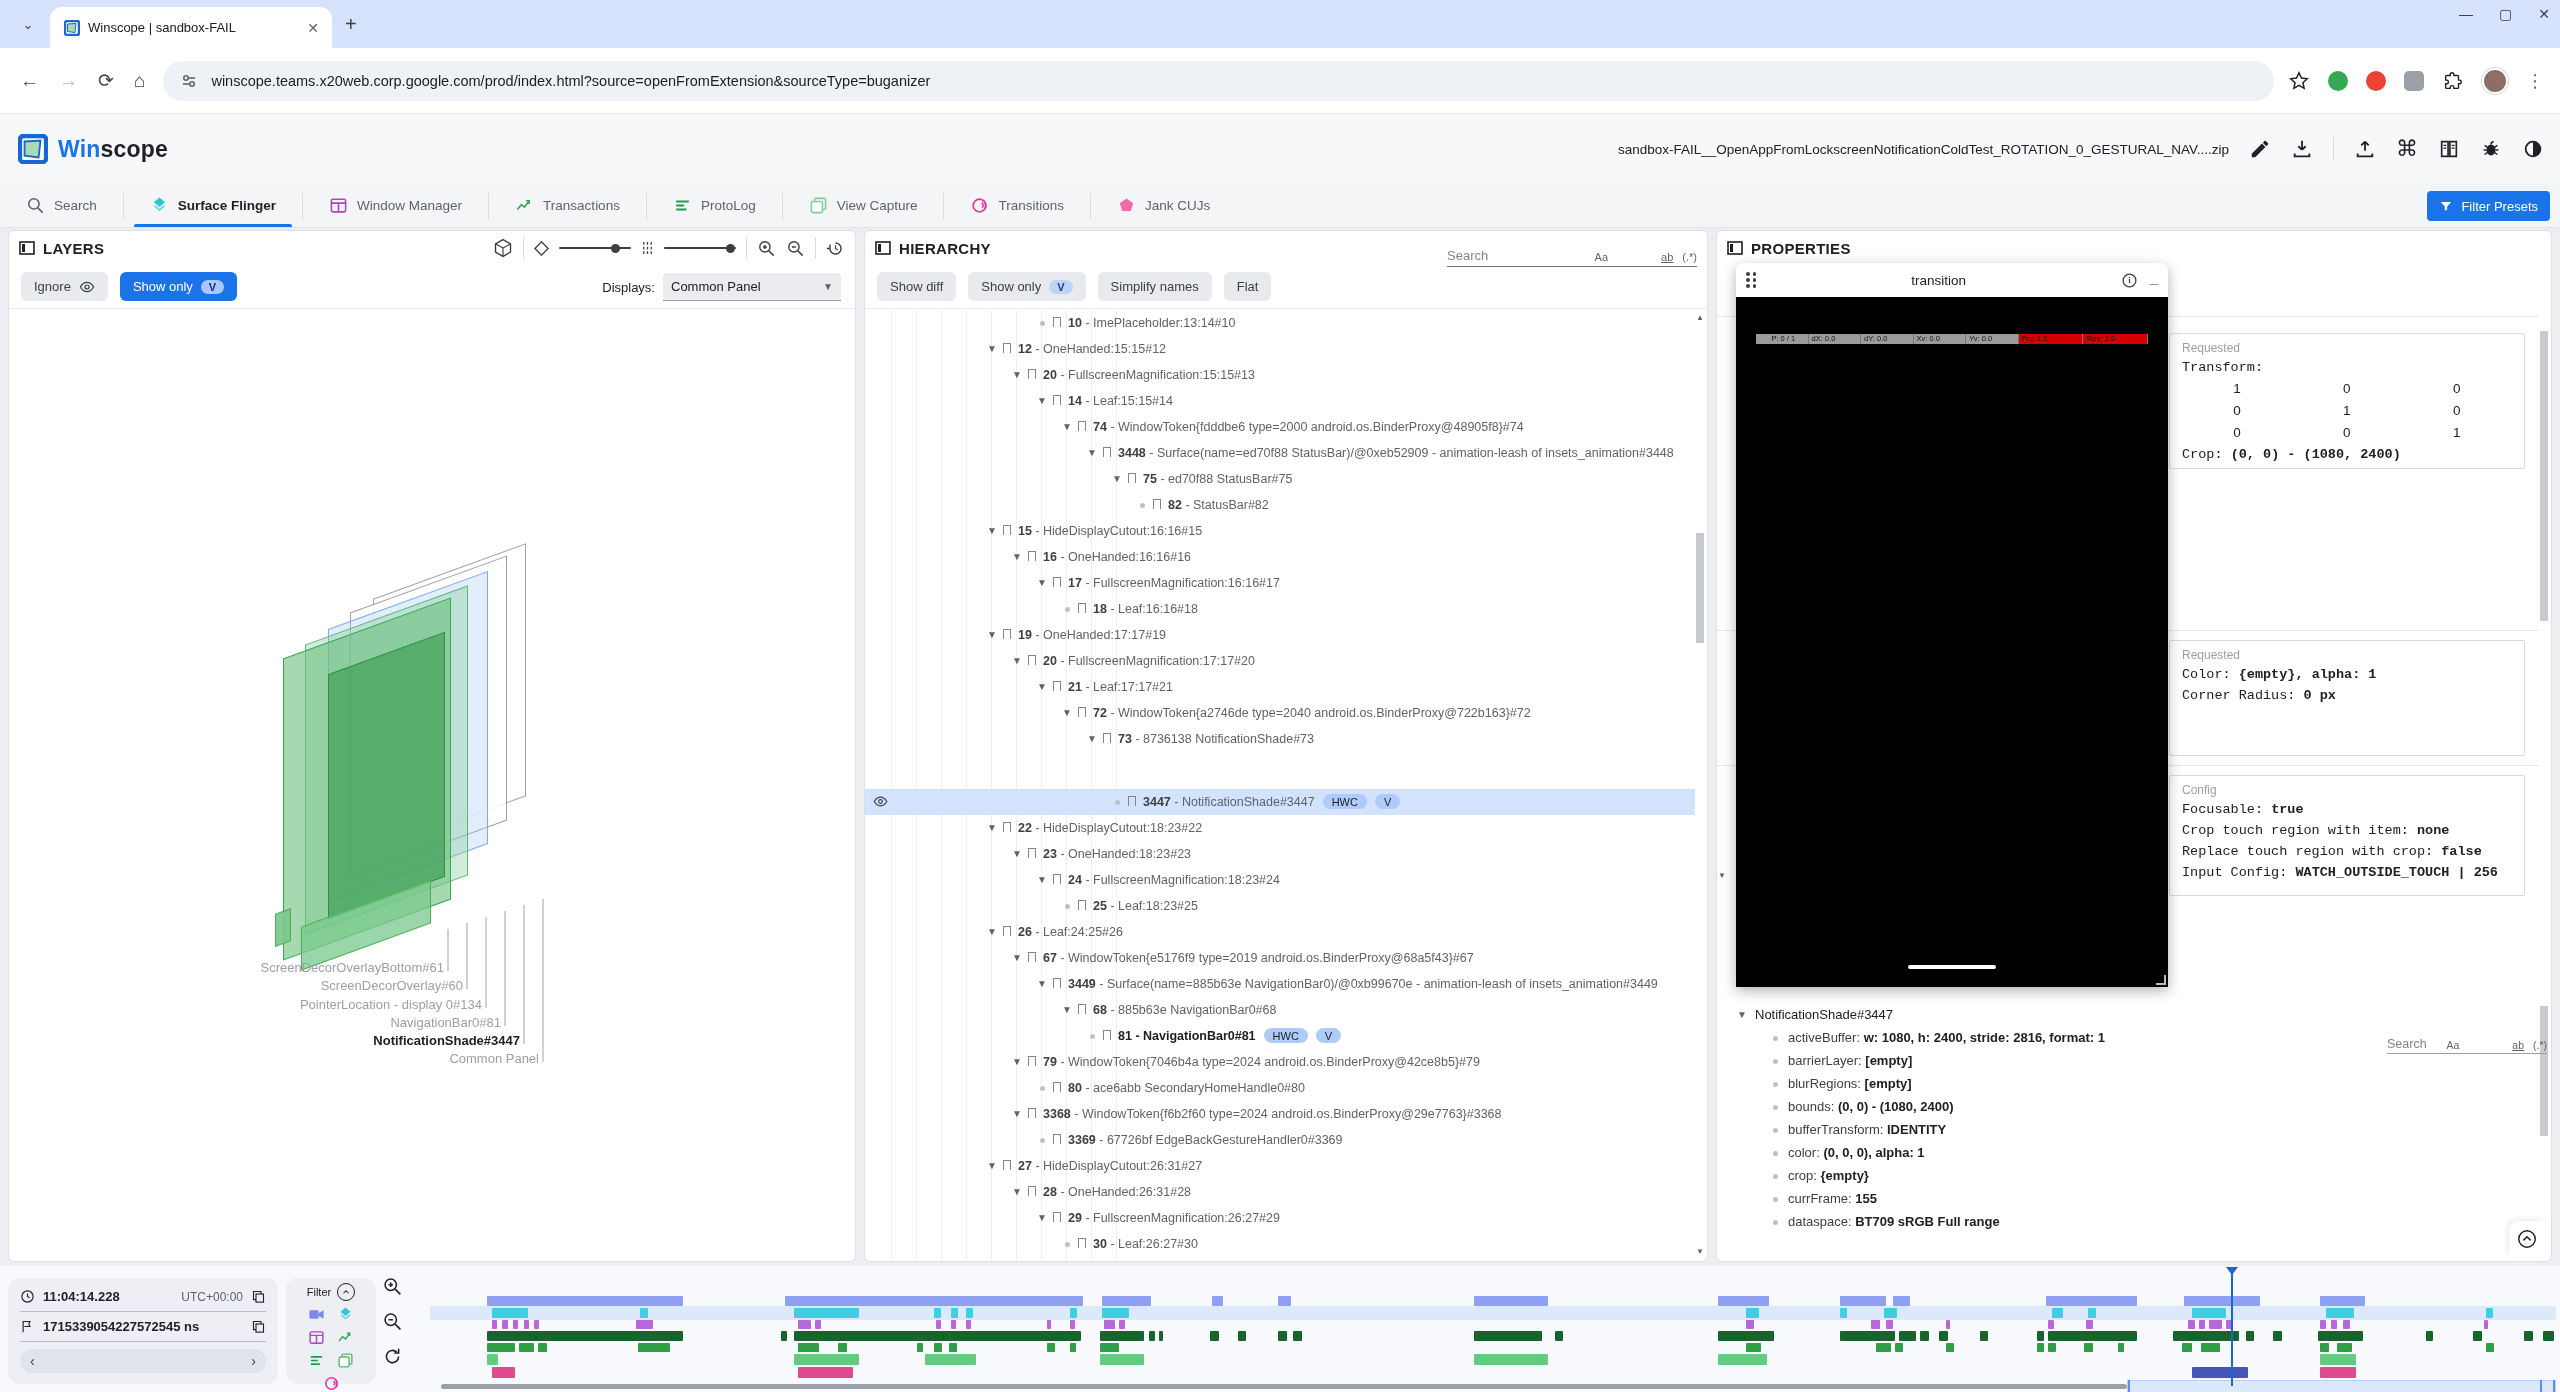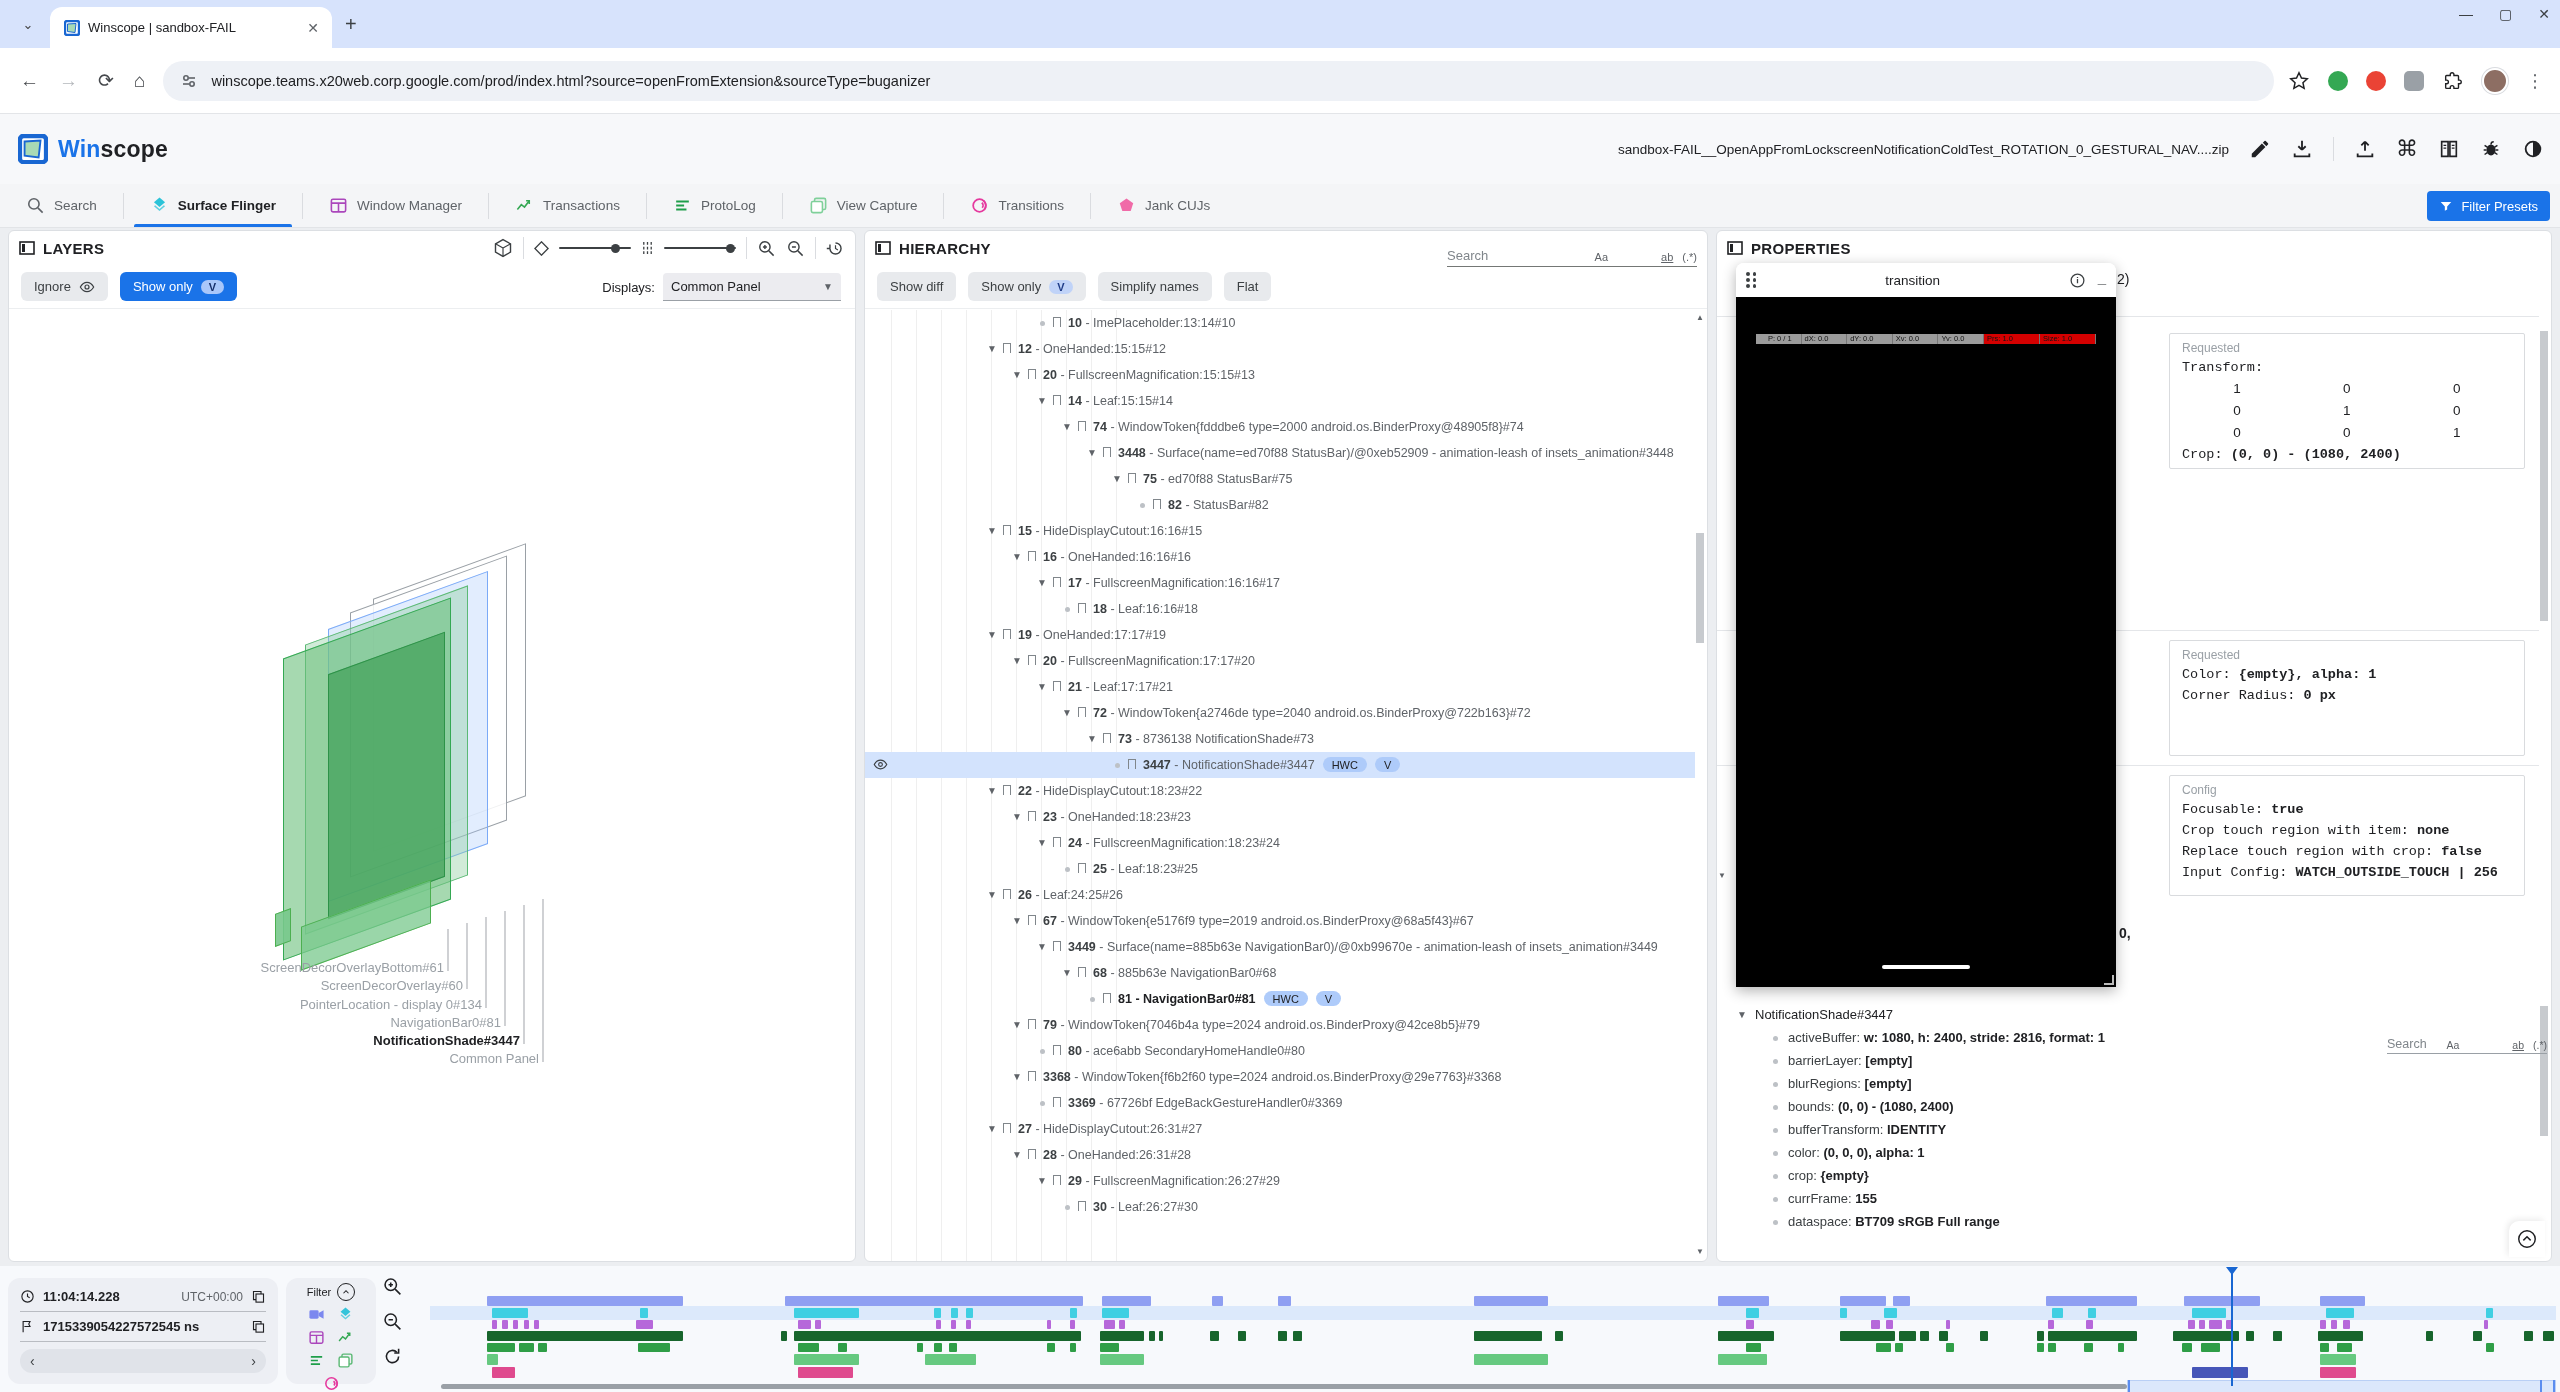--- a/index.html
+++ b/index.html
@@ -74,21 +74,21 @@
 
   
   .h-search { position:absolute; right:10px; top:6px; width:250px; height:30px; border-bottom:1px solid #747775; display:flex; align-items:flex-end; padding-bottom:3px; }
   .h-search .ph { font-size:13px; color:#80868b; flex:1; }
   .srch-ops { display:flex; gap:9px; font-size:11px; color:#5f6368; align-items:flex-end; }
   .srch-ops .u { text-decoration:underline;margin-left:44px; }
   #htree { position:absolute; top:79px; left:0; right:12px; bottom:0; overflow:hidden; }
   .guides { position:absolute; top:0; bottom:0; left:0; right:0; }
   .guide { position:absolute; top:0; bottom:0; width:1px; background:#efefef; }
   .trow { position:relative; display:flex; align-items:flex-start; padding:5px 6px 5px 0; min-height:26px; }
-  .trow.selected { background:#d3e3fd; }
+  .trow.selected { background:#d3e3fd;margin-top:37px; }
   .trow .arr { font-size:10px; color:#5f6368; width:14px; flex:none; margin-top:2px; text-align:center; }
   .trow .dot { width:5px; height:5px; border-radius:3px; background:#bdc1c6; flex:none; margin:6px 4.5px 0; }
   .pin { width:8px; height:10px; border:1.4px solid #80868b; border-bottom:none; flex:none; margin:2px 7px 0 4px; }
   .tlabel { font-size:12.5px; color:#5f6368; line-height:16px; }
   .tlabel b { color:#3c4043; }
   .trow.boldrow .tlabel, .trow.boldrow .tlabel b { color:#202124; font-weight:bold; }
   .hwc { background:#aecbfa; color:#202124; font-size:11px; border-radius:10px; padding:1.5px 9px; margin-left:8px; white-space:nowrap; }
   .roweye { position:absolute; left:8px; top:5px; width:15px; height:15px; color:#3c4043; }
   .sbar { position:absolute; right:2px; width:10px; top:82px; bottom:4px; }
   .sbar .thumb { position:absolute; left:1px; width:8px; background:#c7cace; }
@@ -98,21 +98,21 @@
   .prop-divider { position:absolute; left:0; right:12px; height:1px; background:#e4e6e9; }
   .pcard { position:absolute; left:452px; width:356px; border:1px solid #d9dbde; border-radius:2px; background:#fff; padding:7px 12px; }
   .pcard .grp { font-size:12px; color:#9aa0a6; margin-bottom:2px; }
   .pline { font-size:13.5px; color:#202124; line-height:21px;font-family:Liberation Mono, monospace; }
   .pline b { font-weight:bold; }
   .matrix { display:flex; flex-wrap:wrap; }
   .matrix span { width:33.3%; text-align:center; font-size:13.5px; color:#202124; line-height:22px; }
   .frag { position:absolute; font-size:14px; color:#202124; }
   .pscroll { position:absolute; right:2px; width:10px; }
   
-  #transition-win { position:absolute; left:19px; top:32px; width:380px; border-radius:8px 8px 0 0; box-shadow:0 4px 14px rgba(0,0,0,.3); z-index:5; }
+  #transition-win { position:absolute; left:19px; top:32px; width:432px; border-radius:8px 8px 0 0; box-shadow:0 4px 14px rgba(0,0,0,.3); z-index:5; }
   .tw-header { height:34px; background:#fff; border-radius:8px 8px 0 0; display:flex; align-items:center; padding:0 10px; }
   .tw-title { flex:1; text-align:center; font-size:13.5px; color:#202124; }
   .tw-ic { width:17px; height:17px; color:#3c4043; }
   .drag-dots { display:grid; grid-template-columns:4px 4px; grid-gap:2.5px; }
   .drag-dots i { width:3.5px; height:3.5px; background:#3c4043; border-radius:2px; }
   .tw-screen { height:690px; background:#000; position:relative; }
   .ptr-strip { position:absolute; left:20px; right:20px; top:37px; height:10px; display:flex; }
   .ptr-cell { font-size:7.5px; color:#111; line-height:10px; padding-left:3px; overflow:hidden; white-space:nowrap; background:#9b9b9b; border-right:1px solid #777; }
   .ptr-cell.red { background:#d40000; }
   .home-ind { position:absolute; left:50%; bottom:18px; width:88px; height:4px; margin-left:-44px; background:#fff; border-radius:2px; }

